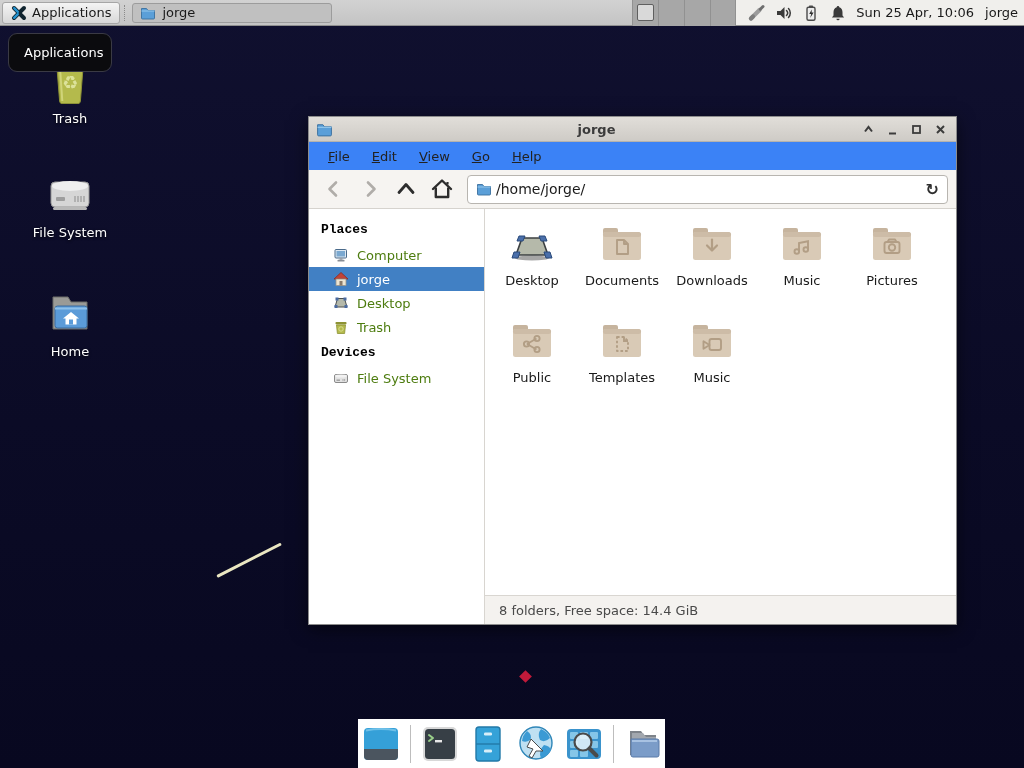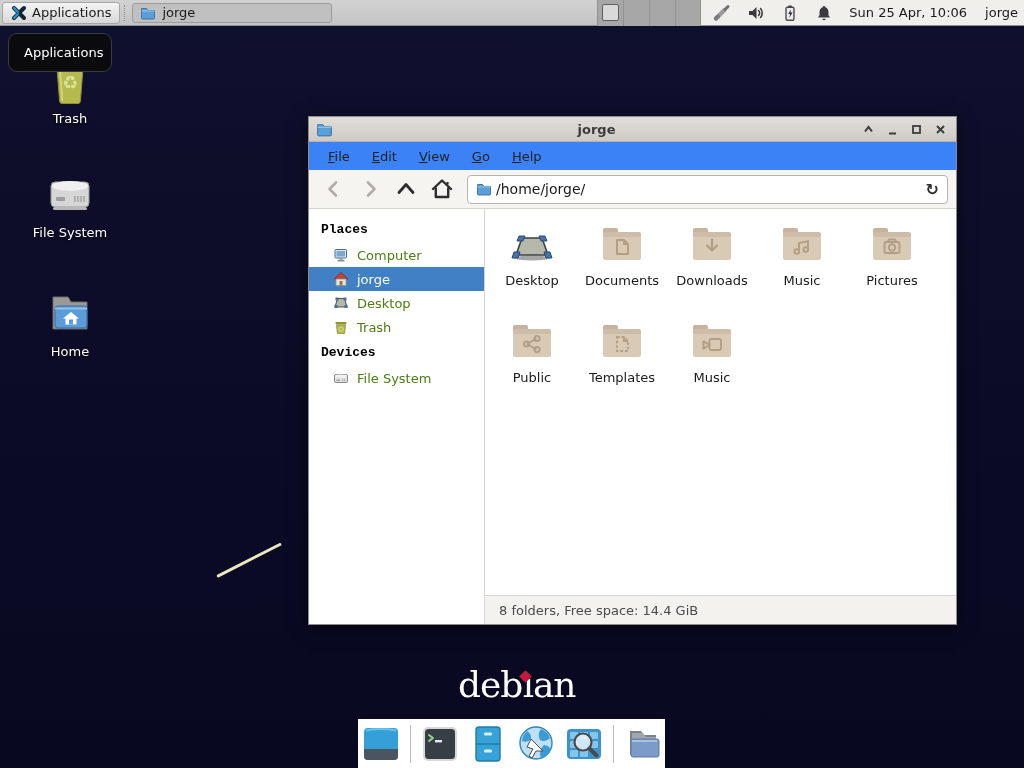--- a/index.html
+++ b/index.html
@@ -36,21 +36,21 @@
     background:#c0c0c0; border:1px solid #9c9c9c; border-radius:3px;
   }
   .pager { display:flex; height:26px; }
   .ws { width:26px; height:26px; background:#a7a7a7; border-left:1px solid #919191; position:relative; }
   .ws:last-child { border-right:1px solid #919191; }
   .ws.active::after {
     content:''; position:absolute; left:4px; top:4px; right:4px; bottom:5px;
     background:#d9d9d9; border:1px solid #5f5f5f; border-radius:2px;
   }
   .panel-right {
-    display:flex; align-items:center; gap:16px;
+    display:flex; align-items:center; gap:9px;
     background:#f0efec; padding:0 6px 0 12px;
   }
   .tray-icon { width:18px; height:18px; display:flex; align-items:center; justify-content:center; }
   .clock { white-space:nowrap; }
   .user { margin-left:2px; }
 
   
   .tooltip {
     position:absolute; left:8px; top:33px; width:104px; height:39px;
     background:#0b0b0e; border:1px solid #3a3a44; border-radius:9px;
@@ -266,21 +266,20 @@
       <path d="M25,23 l8,6.5 h-2.5 v6 h-11 v-6 H17 z" fill="#ffffff"></path>
       <rect x="23" y="30.5" width="4" height="5" fill="#5b9bd8"></rect>
     </svg>
   </div>
   <div class="di-label">Home</div>
 </div>
 
 <div class="stray-line"></div>
 
 <div class="debian-logo">
-  <span>debıan</span>
   <span class="debian-dot"></span>
 </div>
 
 <div class="window">
   <div class="titlebar">
     <span>
       <svg width="17" height="17" viewBox="0 0 16 16">
         <path d="M1.5,3.5 h5 l1.5,2 H14.5 v7.5 a1,1 0 0 1 -1,1 h-11 a1,1 0 0 1 -1,-1 z" fill="#5b9fd8" stroke="#3a6f9e" stroke-width="0.9"></path>
         <path d="M1.5,6 H14.5" stroke="#8ec4ea" stroke-width="1.2"></path>
       </svg>

